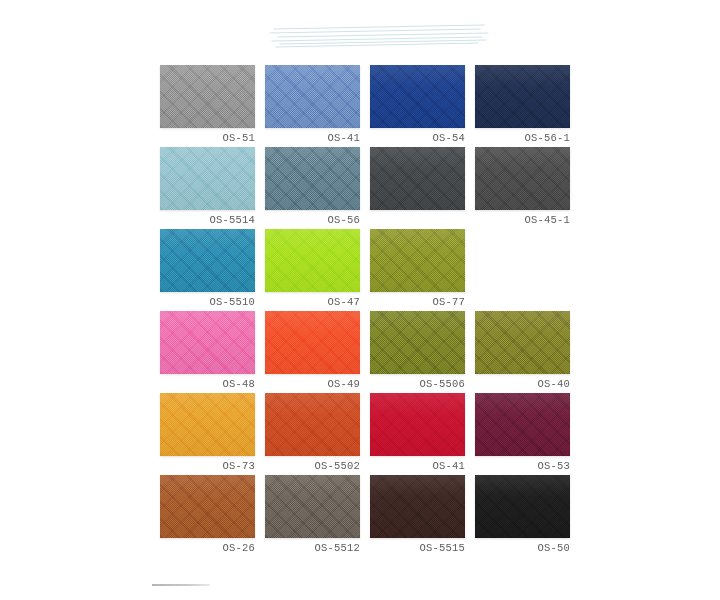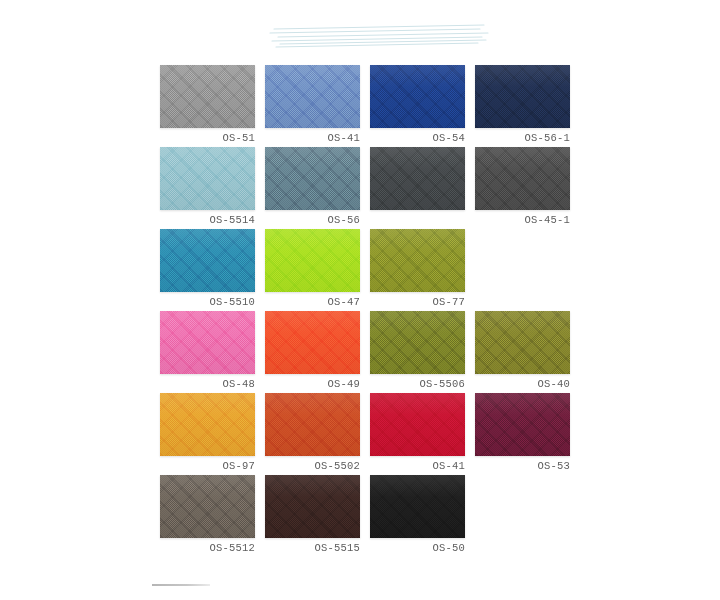--- a/index.html
+++ b/index.html
@@ -214,38 +214,42 @@
       </div>
       <div class="swatch-cell">
         <div class="swatch-chip" style="background-color: rgb(130, 130, 42);"></div>
         <span class="swatch-label" style="color: rgb(93, 93, 93);">OS-40</span>
       </div>
     </div>
 
     <div class="swatch-row">
       <div class="swatch-cell">
         <div class="swatch-chip" style="background-color: rgb(232, 162, 44);"></div>
-        <span class="swatch-label" style="color: rgb(93, 93, 93);">OS-97</span>
+        <span class="swatch-label" style="color: rgb(93, 93, 93);">OS-73</span>
       </div>
       <div class="swatch-cell">
         <div class="swatch-chip" style="background-color: rgb(204, 74, 34);"></div>
         <span class="swatch-label" style="color: rgb(93, 93, 93);">OS-5502</span>
       </div>
       <div class="swatch-cell">
         <div class="swatch-chip" style="background-color: rgb(200, 16, 46);"></div>
         <span class="swatch-label" style="color: rgb(93, 93, 93);">OS-41</span>
       </div>
       <div class="swatch-cell">
         <div class="swatch-chip" style="background-color: rgb(107, 26, 56);"></div>
         <span class="swatch-label" style="color: rgb(93, 93, 93);">OS-53</span>
       </div>
     </div>
 
     <div class="swatch-row">
       <div class="swatch-cell">
+        <div class="swatch-chip" style="background-color: rgb(165, 90, 42);"></div>
+        <span class="swatch-label" style="color: rgb(93, 93, 93);">OS-26</span>
+      </div>
+      <div class="swatch-cell">
         <div class="swatch-chip" style="background-color: rgb(107, 98, 88);"></div>
         <span class="swatch-label" style="color: rgb(93, 93, 93);">OS-5512</span>
       </div>
       <div class="swatch-cell">
         <div class="swatch-chip" style="background-color: rgb(58, 36, 32);"></div>
         <span class="swatch-label" style="color: rgb(93, 93, 93);">OS-5515</span>
       </div>
       <div class="swatch-cell">
         <div class="swatch-chip" style="background-color: rgb(26, 26, 26);"></div>
         <span class="swatch-label" style="color: rgb(93, 93, 93);">OS-50</span>

